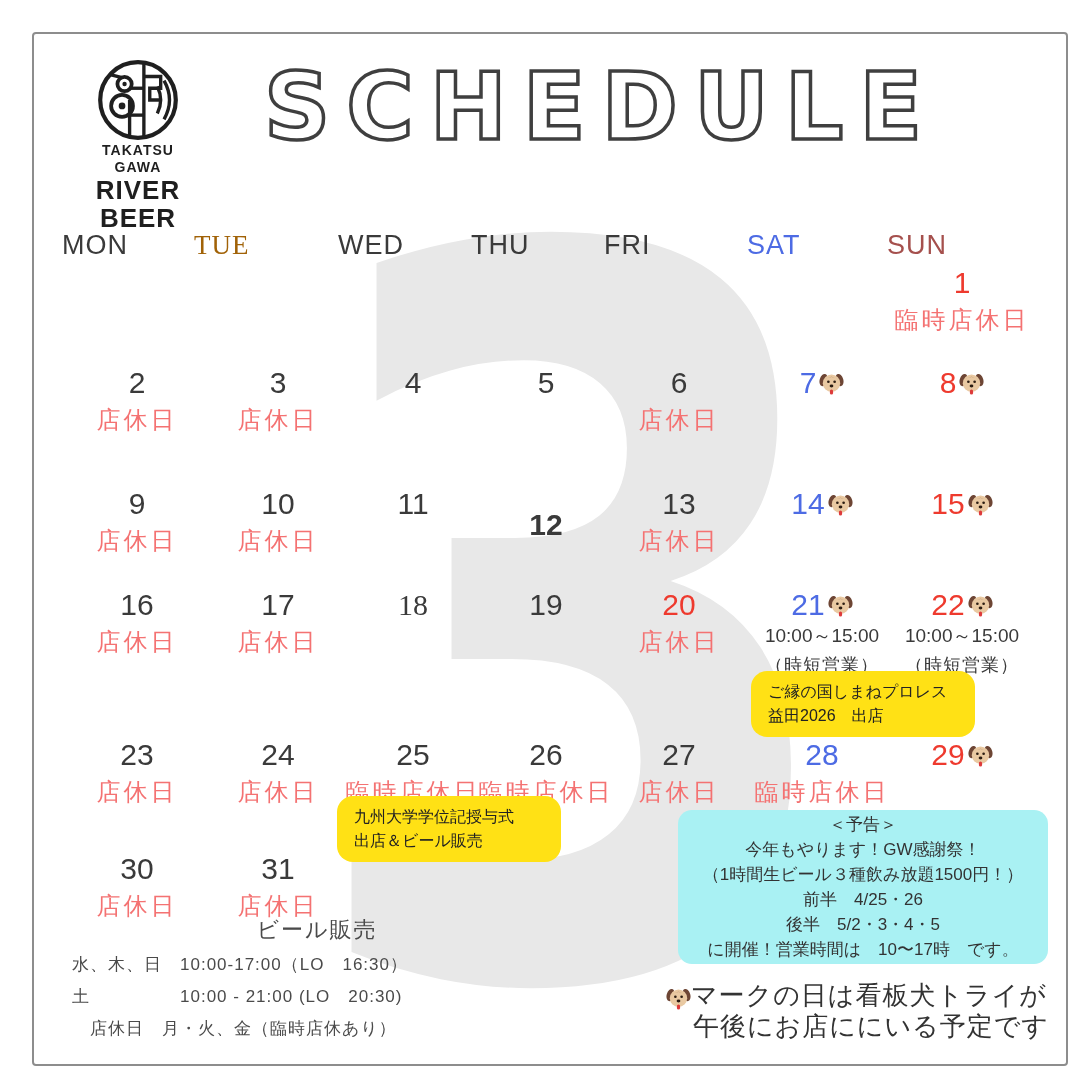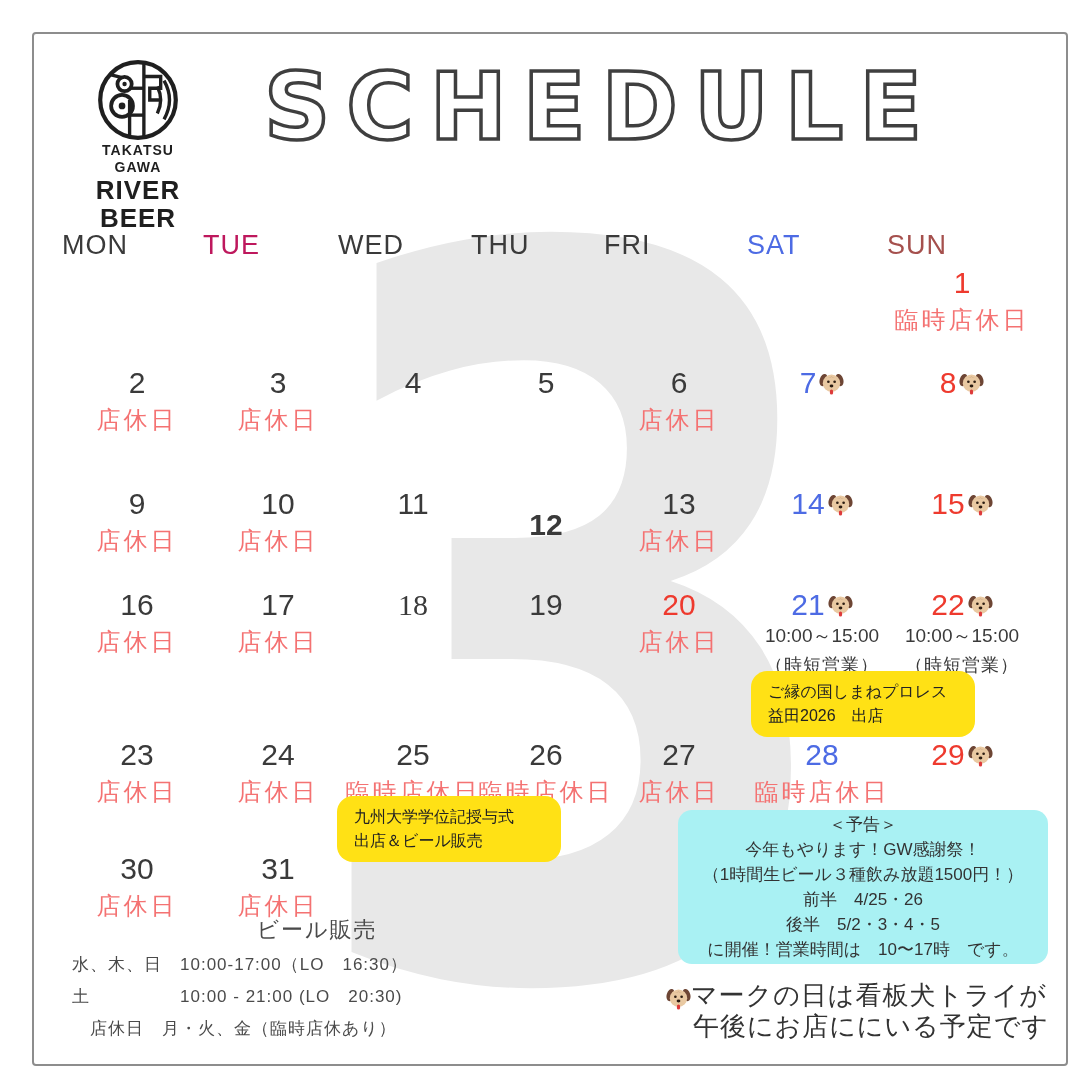--- a/index.html
+++ b/index.html
@@ -99,21 +99,21 @@
       <div class="small">TAKATSU</div>
       <div class="small">GAWA</div>
       <div class="big">RIVER</div>
       <div class="big">BEER</div>
     </div>
 
     <h1 class="title">SCHEDULE</h1>
 
     <div id="weekday-row">
         <div class="weekday" style="left: 62px; color: rgb(58, 58, 58);">MON</div>
-        <div class="weekday" style="left: 203px; color: #be185d;">TUE</div>
+        <div class="weekday" style="left: 194px; color: #a16207; font-family: Liberation Serif, serif;">TUE</div>
         <div class="weekday" style="left: 338px; color: rgb(58, 58, 58);">WED</div>
         <div class="weekday" style="left: 471px; color: rgb(58, 58, 58);">THU</div>
         <div class="weekday" style="left: 604px; color: rgb(58, 58, 58);">FRI</div>
         <div class="weekday" style="left: 747px; color: rgb(77, 107, 228);">SAT</div>
         <div class="weekday" style="left: 887px; color: rgb(165, 80, 77);">SUN</div>
       </div>
     <div id="cells">
         <div class="cell" style="left: 887px; top: 266px;">
           <div class="numwrap">
             <span class="num" style="color: rgb(238, 58, 46);">1</span>

